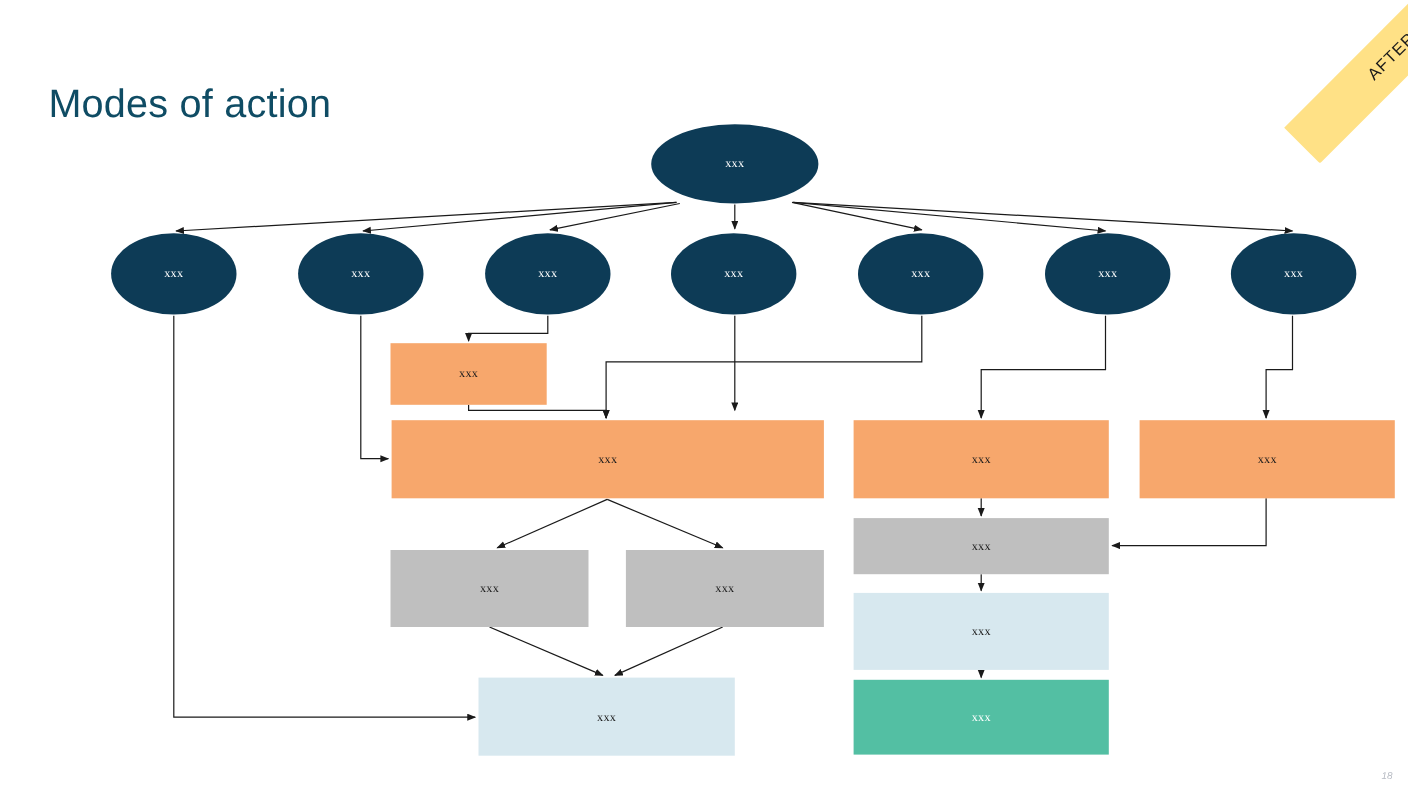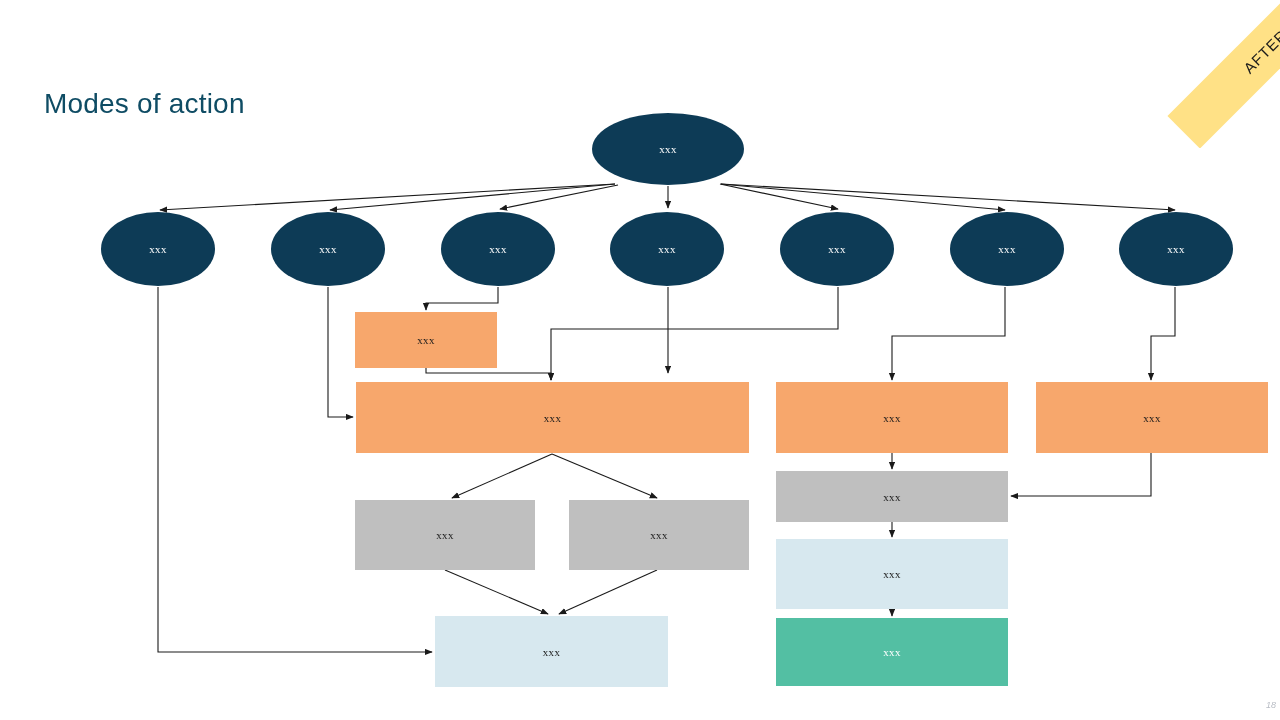--- a/index.html
+++ b/index.html
@@ -18,32 +18,32 @@
   
   .slide {
     position: absolute;
     inset: 0;
     background: #ffffff;
   }
 
   .page-title {
     position: absolute;
     left: 44px;
-    top: 88px;
-    font-family: "Liberation Sans", sans-serif;
-    font-size: 28px;
+    top: 73px;
+    font-family: "Liberation Sans", sans-serif;
+    font-size: 36px;
     font-weight: 400;
     color: #0f4c64;
     letter-spacing: 0.2px;
     white-space: nowrap;
   }
 
   .page-number {
     position: absolute;
-    right: 4px;
+    right: 14px;
     bottom: 10px;
     font-size: 9px;
     color: #b8bcc4;
     font-family: "Liberation Sans", sans-serif;
     font-style: italic;
   }
 
   
   .ribbon-wrap {
     position: absolute;

